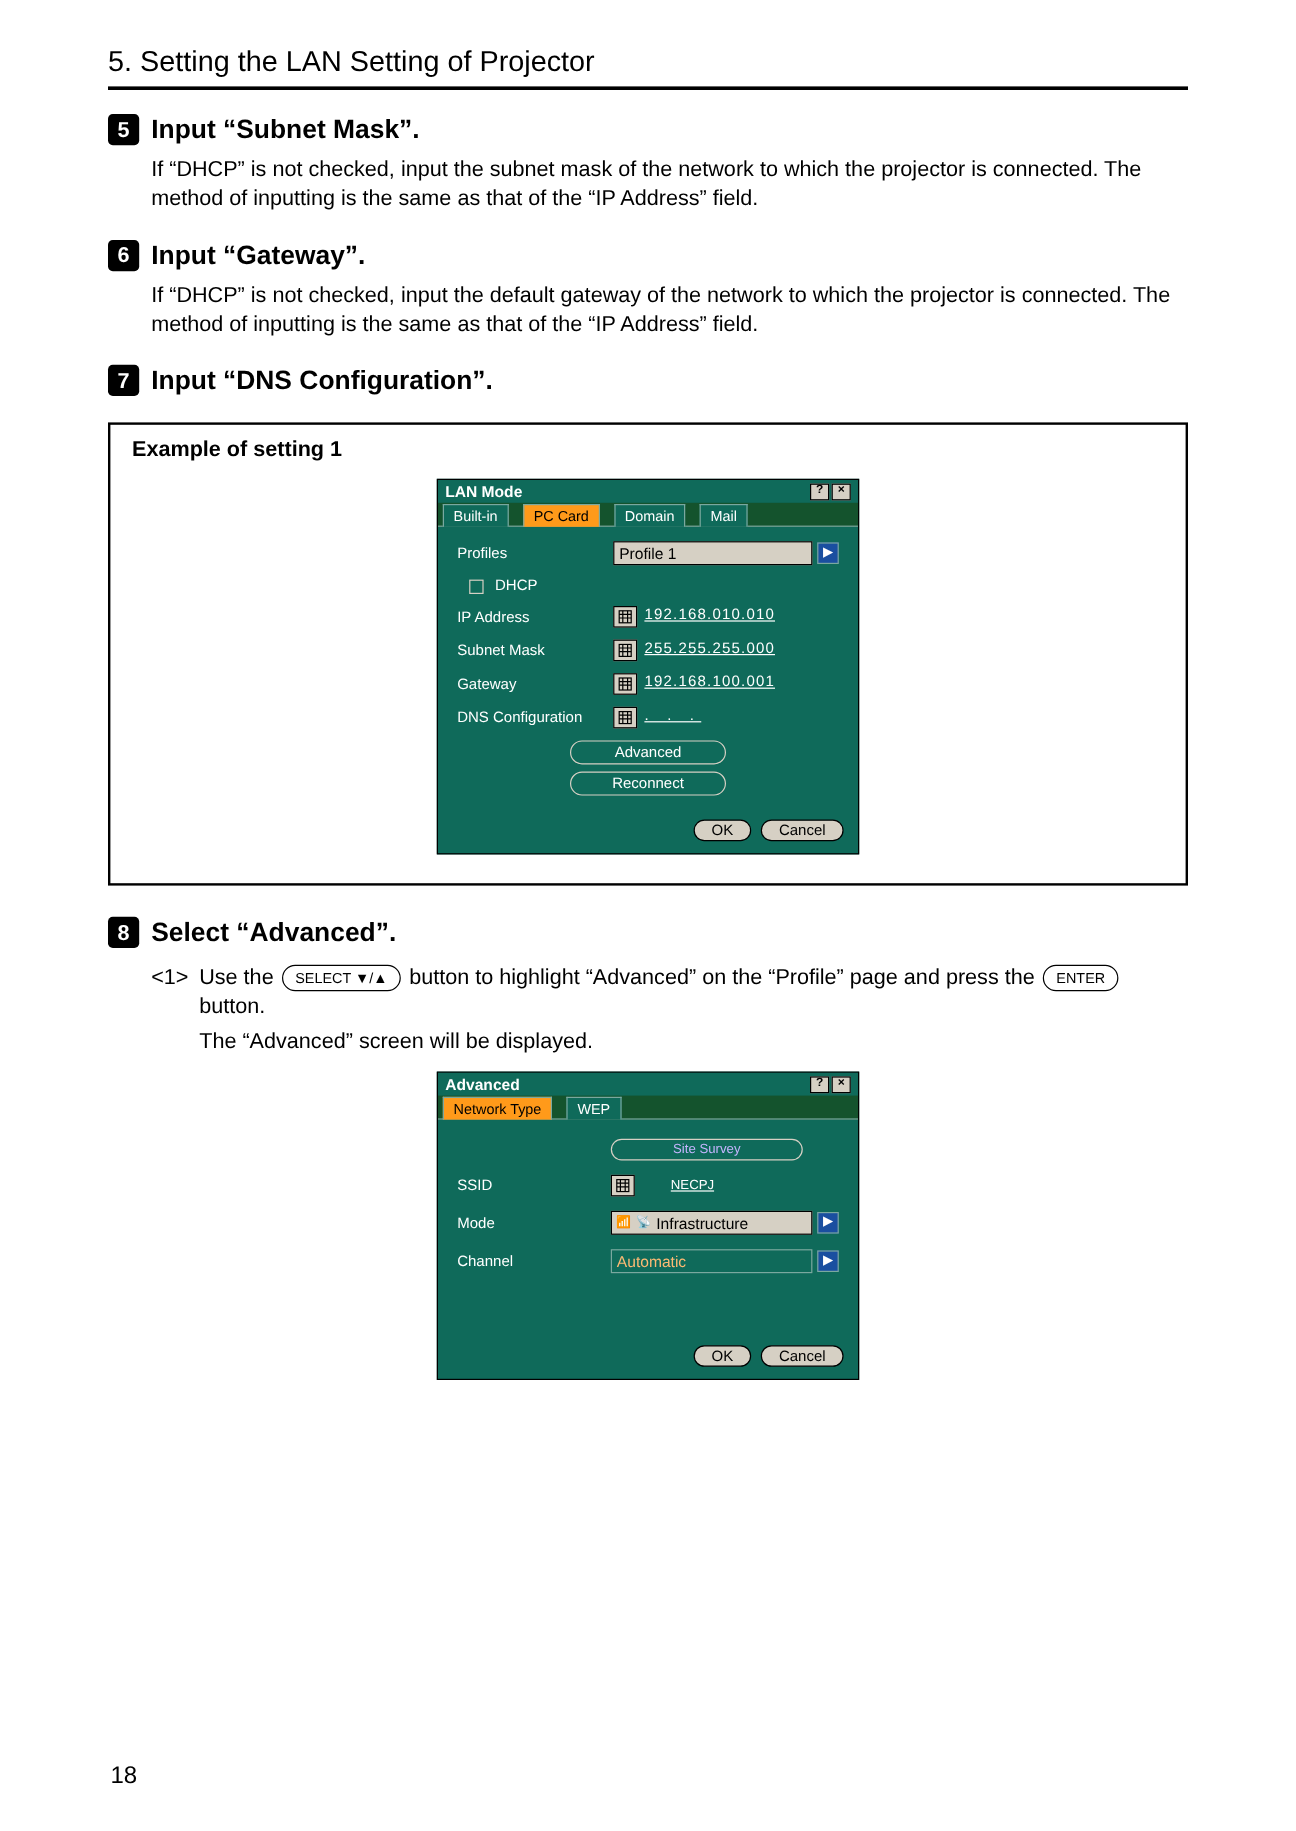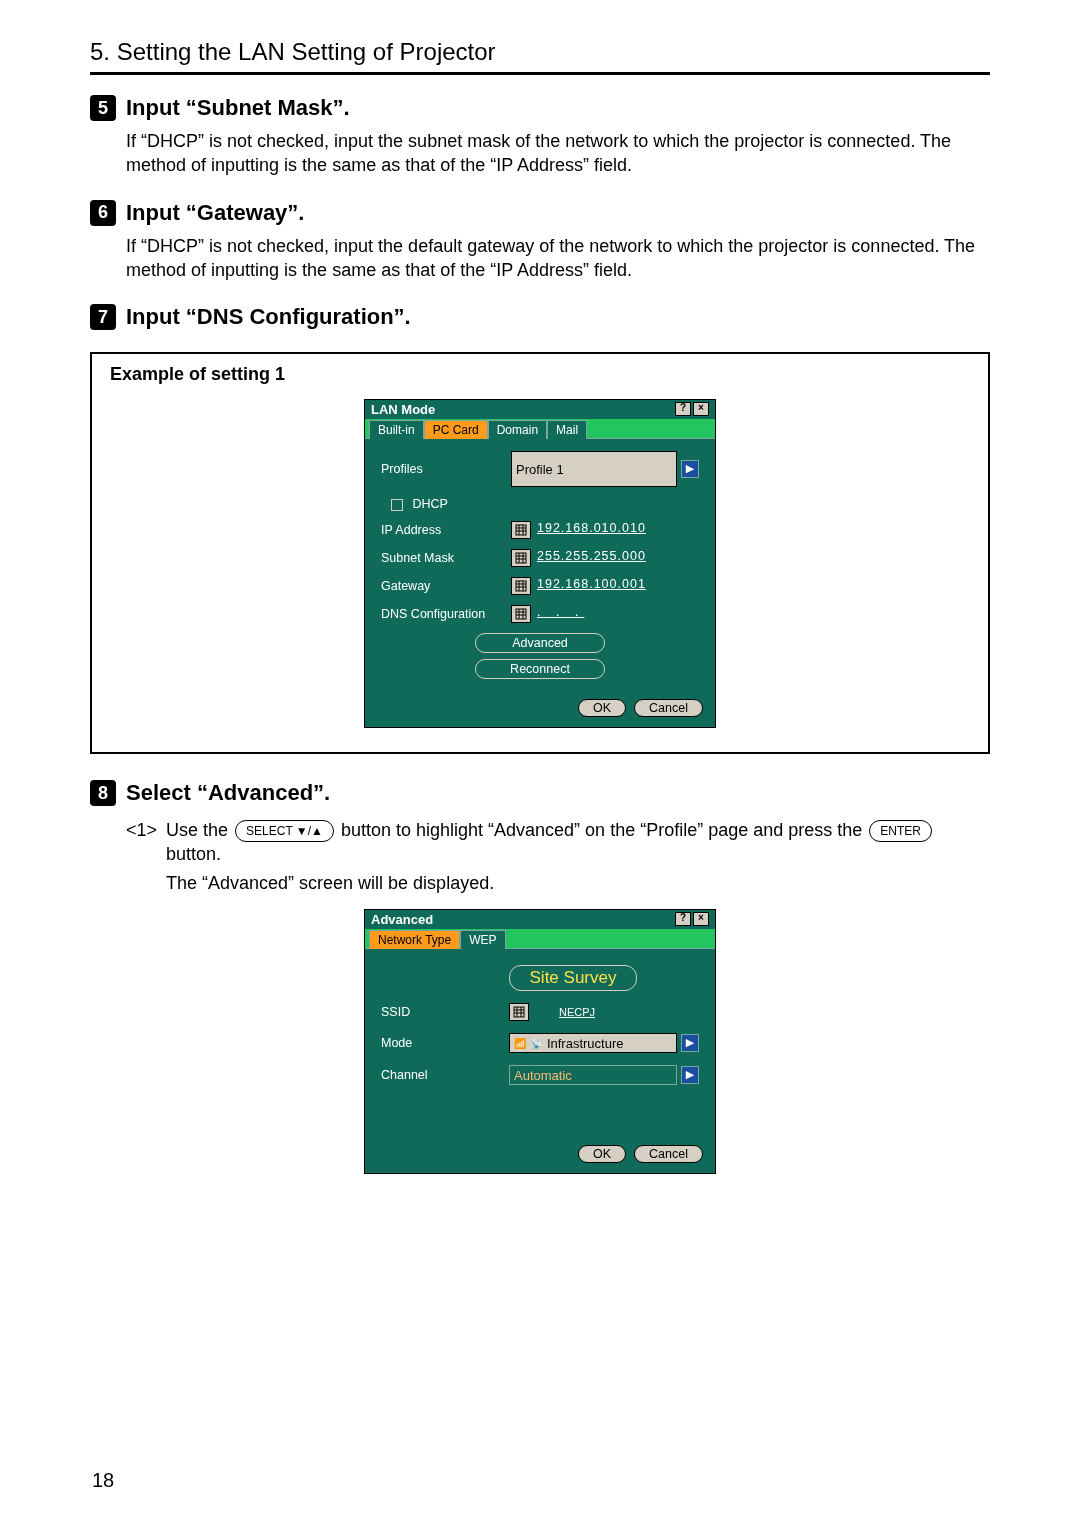--- a/index.html
+++ b/index.html
@@ -72,42 +72,42 @@
     color: #fff;
   }
   .titlebar {
     background: #0f6a5a;
     color: #fff;
     font-weight: 700;
     font-size: 13px;
     padding: 2px 6px;
     display: flex;
     justify-content: space-between;
-    align-items: flex-start;
+    align-items: flex-end;
   }
   .titlebar .ctlbtns {
     display: flex;
     gap: 2px;
   }
   .ctlbtn {
     width: 16px;
     height: 14px;
     background: #d6d0c4;
     border: 1px solid #000;
     font-size: 10px;
     line-height: 10px;
     text-align: center;
     color: #000;
     font-weight: 700;
   }
   .tabbar {
-    background: #22c55e;
+    background: #14532d;
     padding: 0 4px;
     display: flex;
-    gap: 0;
+    gap: 12px;
     border-bottom: 1px solid #7aa89f;
   }
   .tab {
     padding: 2px 8px 2px 8px;
     font-size: 12px;
     border: 1px solid #7aa89f;
     border-bottom: none;
     background: #0f6a5a;
     color: #fff;
     position: relative;
@@ -130,21 +130,21 @@
     width: 130px;
     font-size: 12.5px;
   }
   .profile-field {
     flex: 1;
     display: flex;
     align-items: center;
     background: #d6d0c4;
     color: #000;
     border: 1px solid #000;
-    height: 36px;
+    height: 20px;
     padding: 0 4px;
     justify-content: space-between;
   }
   .arrowbtn {
     width: 18px;
     height: 18px;
     background: #0f6a5a;
     border: 1px solid #7aa89f;
     color: #fff;
     text-align: center;
@@ -238,27 +238,27 @@
     margin-left: 76px;
     font-size: 18px;
     line-height: 1.35;
     margin-top: 4px;
   }
   
   .adv-body { padding: 16px 16px 40px 16px; }
   .sitebtn {
     display: block;
     margin: 0 0 12px 128px;
-    width: 128px;
+    width: 160px;
     text-align: center;
-    color: #fde047;
+    color: #c4b5fd;
     border: 1px solid #d6d0c4;
     border-radius: 12px;
     padding: 2px 0;
-    font-size: 17px;
+    font-size: 11px;
     background: #0f6a5a;
   }
   .adv-row {
     display: flex;
     align-items: center;
     margin-bottom: 12px;
   }
   .adv-label { width: 128px; font-size: 12.5px; }
   .ssid-field {
     display: flex;

